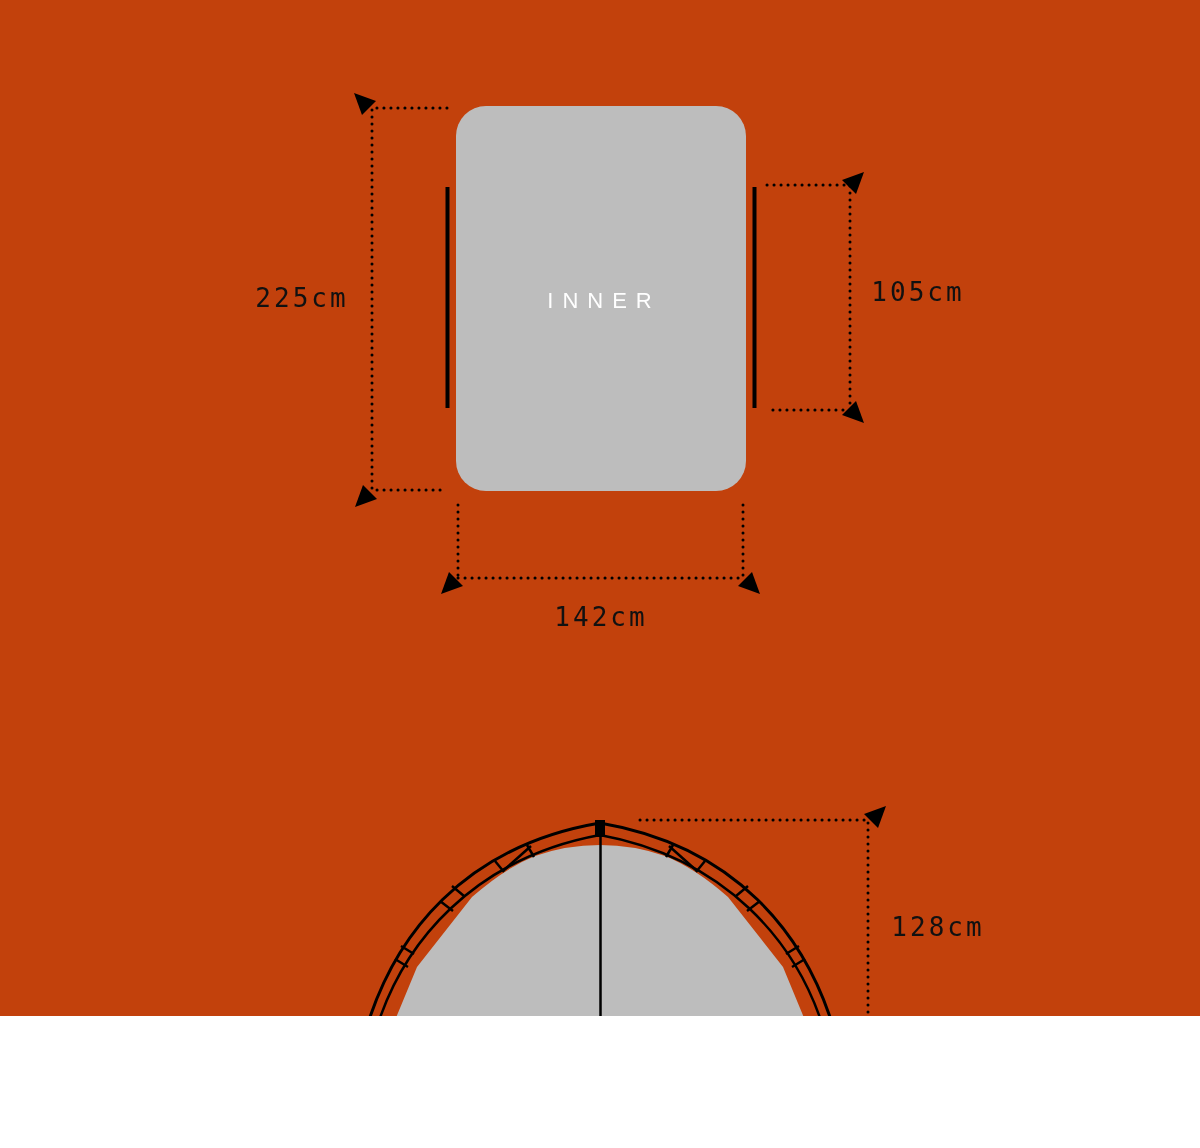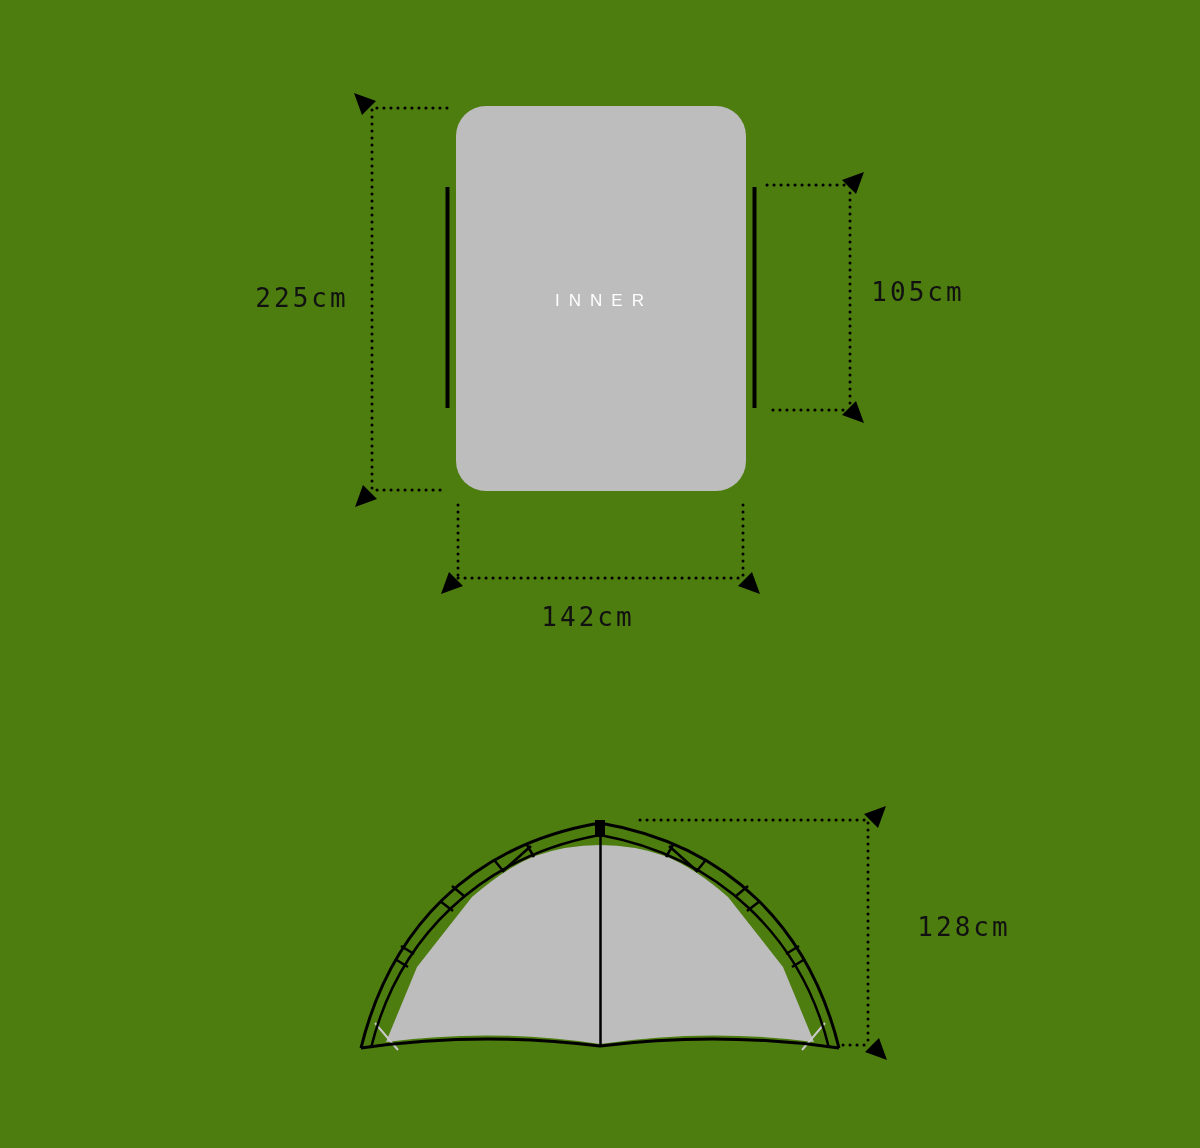--- a/index.html
+++ b/index.html
@@ -1,49 +1,49 @@
 <!DOCTYPE html>
 <html><head>
 <meta charset="utf-8">
 <style>
   html, body { margin: 0; padding: 0; }
   .canvas {
     position: relative;
     width: 1200px;
-    height: 1148px;
-    background: #4d7c0f;
+    height: 1016px;
+    background: #c2410c;
     overflow: hidden;
     font-family: "DejaVu Sans Mono", monospace;
   }
   .gfx { position: absolute; left: 0; top: 0; }
   .dot  { stroke: #000; stroke-width: 3; stroke-dasharray: 0.1 6.9; stroke-linecap: round; fill: none; }
   .solid { stroke: #000; fill: none; }
   .label {
     position: absolute;
     transform: translate(-50%, -50%);
     white-space: nowrap;
     user-select: none;
   }
   .dim-label {
     font-family: "DejaVu Sans Mono", monospace;
     font-size: 26px;
     letter-spacing: 3px;
     color: #111111;
   }
   .inner-label {
     font-family: "Liberation Sans", sans-serif;
-    font-size: 17px;
+    font-size: 22px;
     font-weight: 400;
     letter-spacing: 9px;
     color: #ffffff;
   }
   .lbl-225 { left: 302px; top: 298px; }
   .lbl-105 { left: 918px; top: 292px; }
-  .lbl-142 { left: 588px; top: 617px; }
-  .lbl-128 { left: 964px; top: 927px; }
+  .lbl-142 { left: 601px; top: 617px; }
+  .lbl-128 { left: 938px; top: 927px; }
   .lbl-inner { left: 604px; top: 301px; }
 </style>
 </head>
 <body>
 
 <div class="canvas">
 
   <svg class="gfx" width="1200" height="1148" viewBox="0 0 1200 1148" xmlns="http://www.w3.org/2000/svg">
 
     <g>

